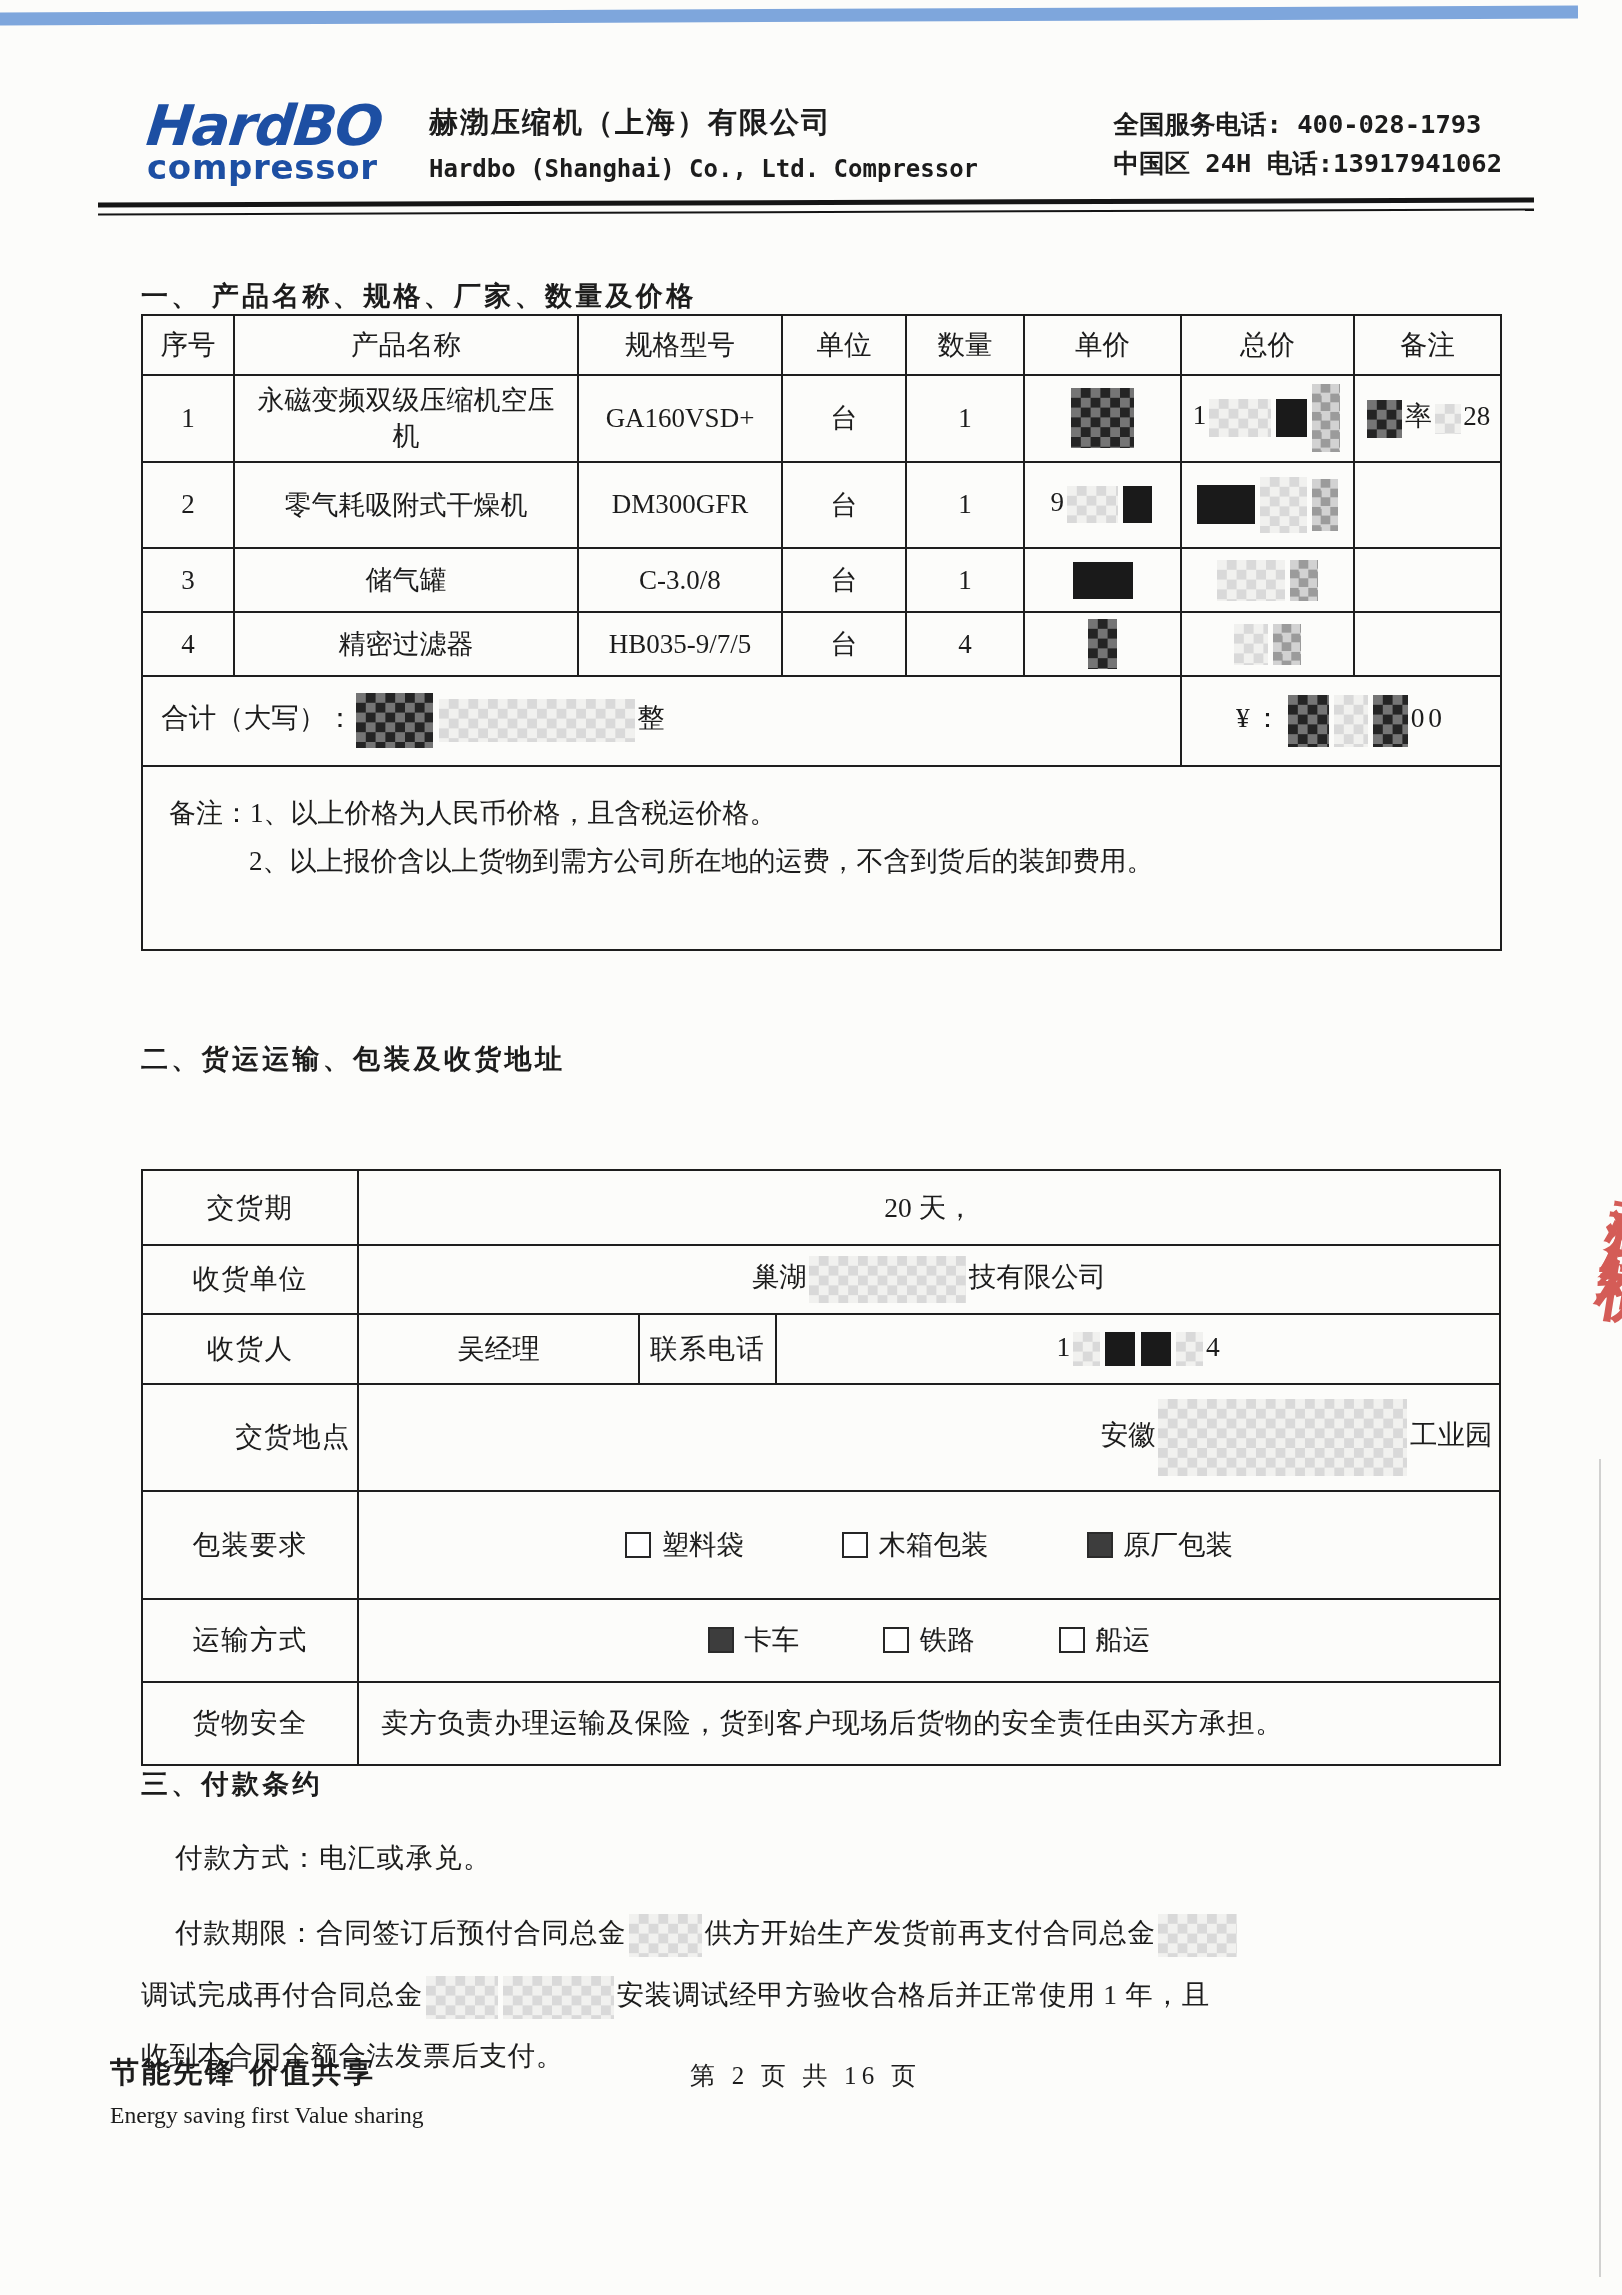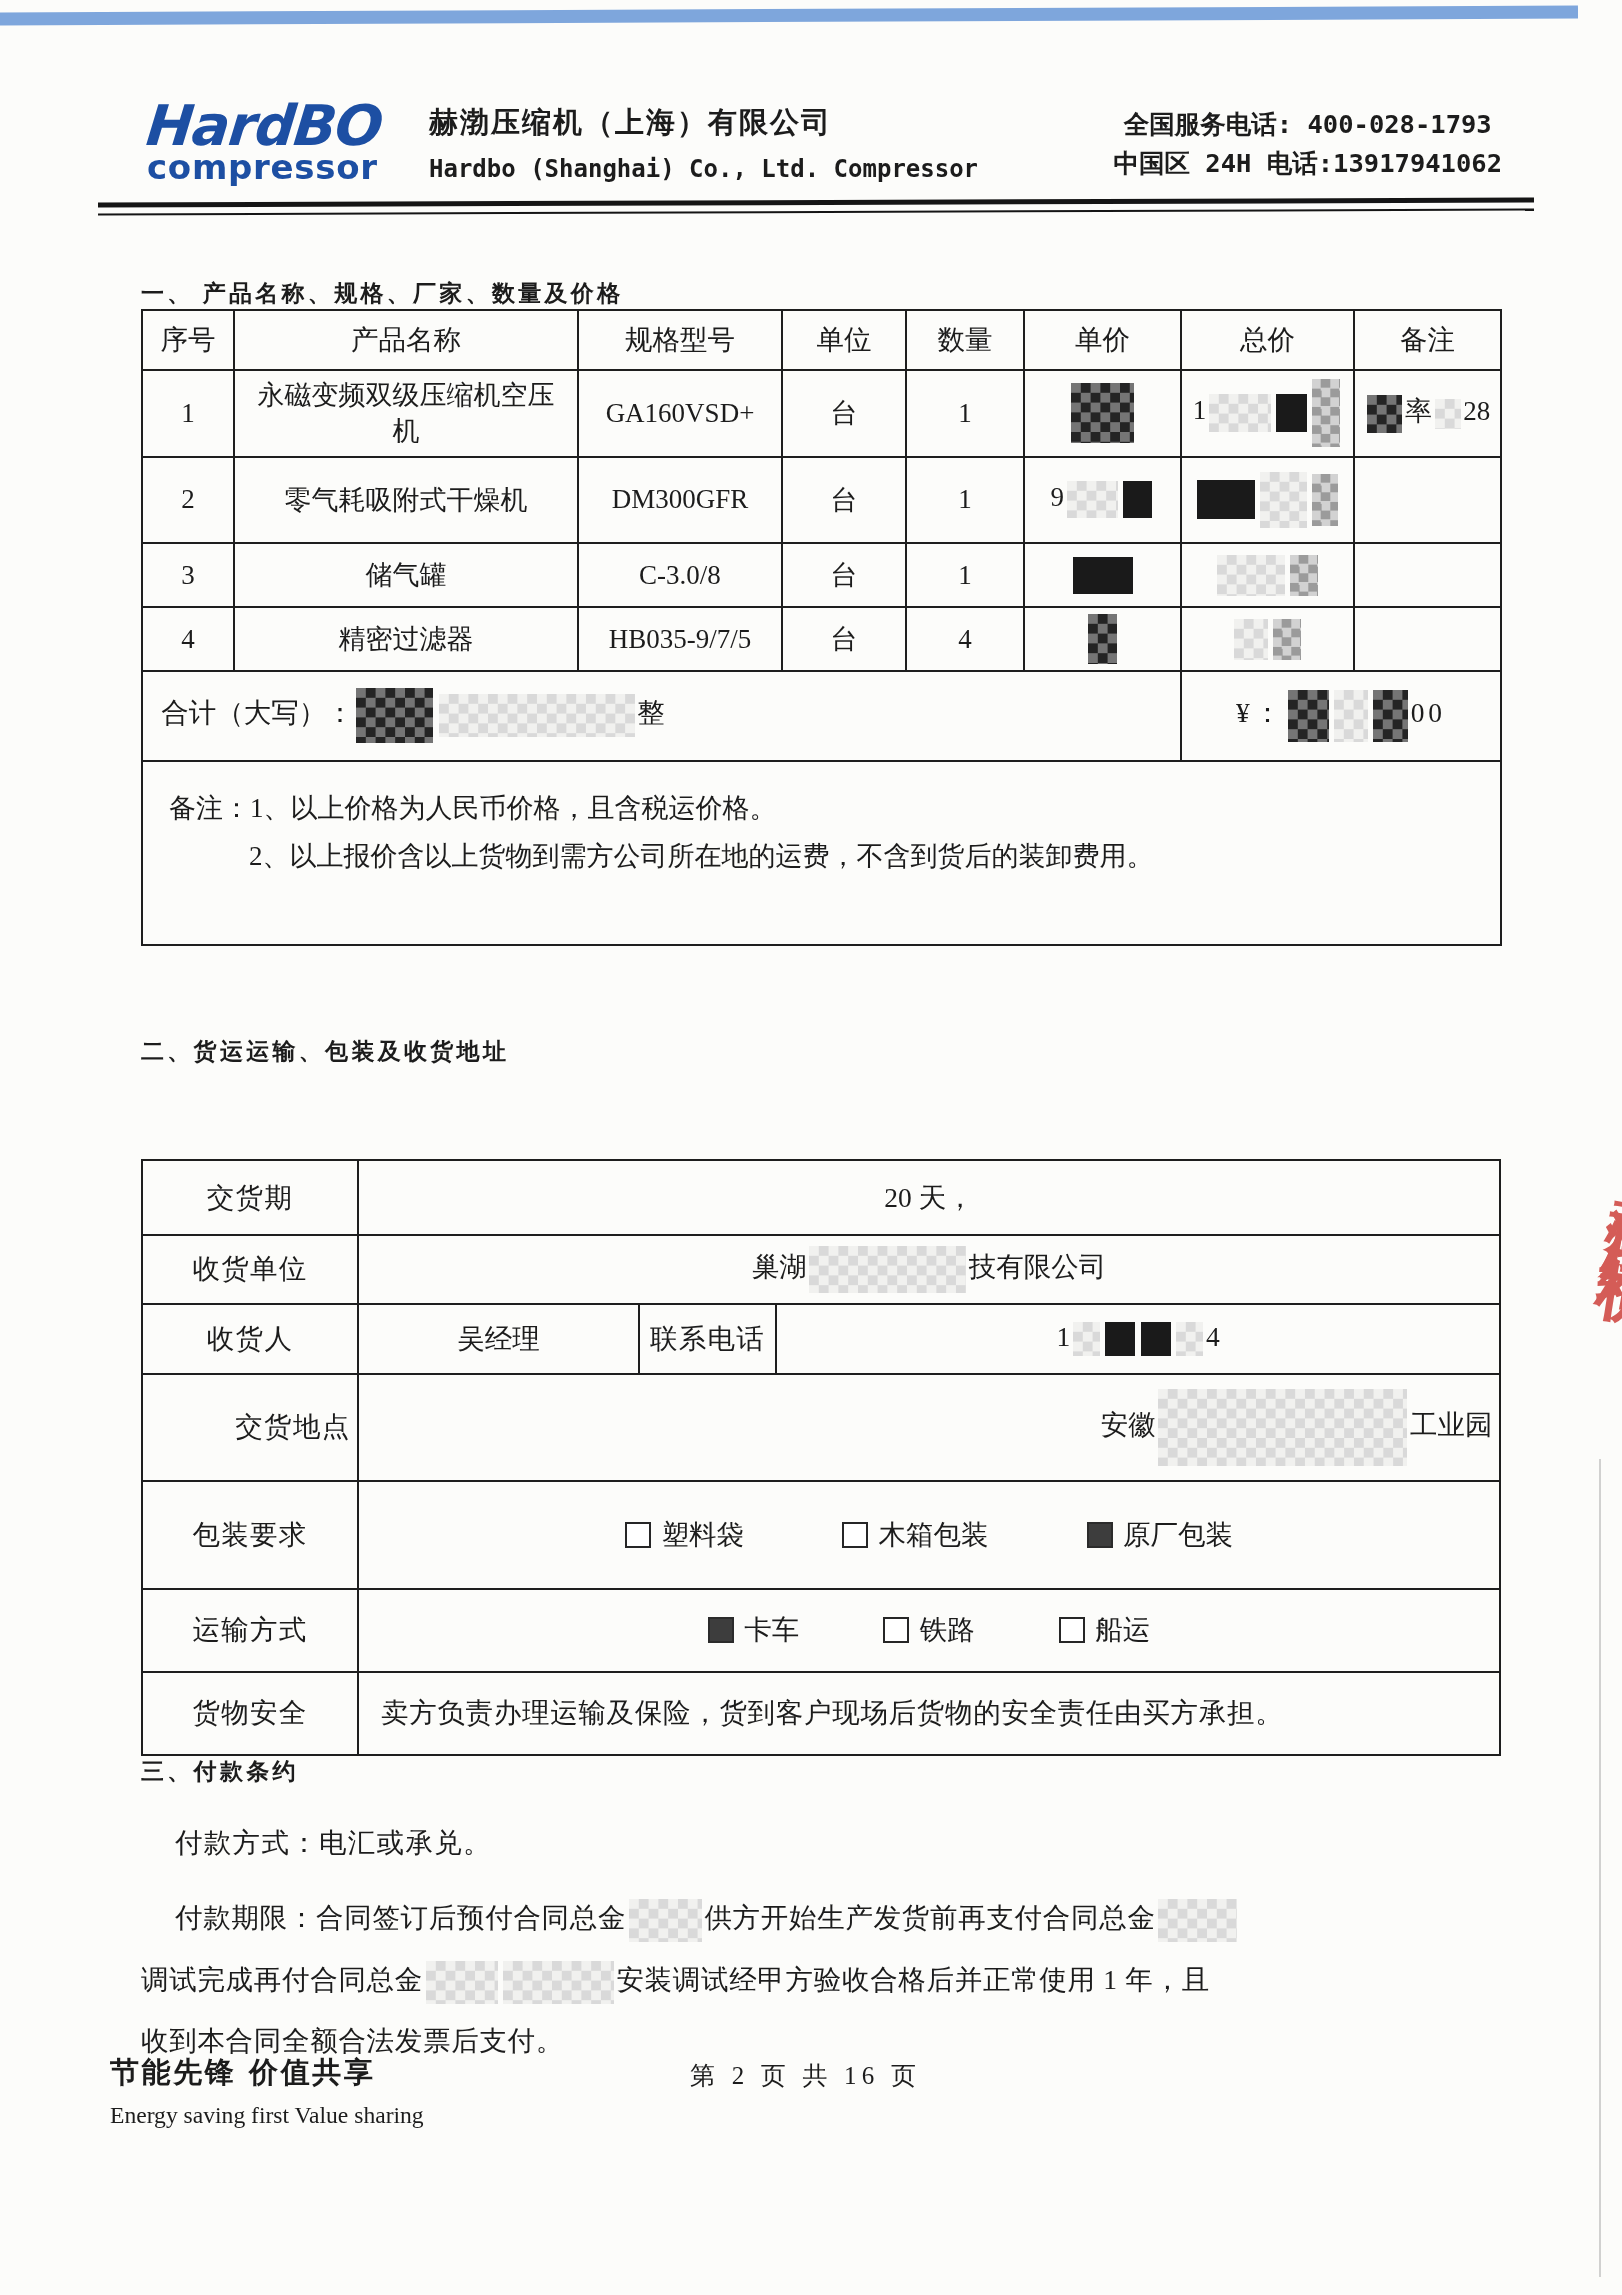--- a/index.html
+++ b/index.html
@@ -15,27 +15,27 @@
   
   .header{position:absolute;top:98px;left:147px;right:121px;display:flex;align-items:flex-start;}
   .logo{width:262px;line-height:1;}
   .logo1{font-size:56px;font-weight:900;font-style:italic;letter-spacing:-1.3px;
          font-family:"DejaVu Sans",sans-serif;transform:skewX(-6deg);}
   .logo2{font-size:34px;font-weight:700;letter-spacing:0.7px;margin-top:-3.9px;
          font-family:"DejaVu Sans",sans-serif;}
   .hmid{margin-left:20px;margin-top:5.2px;}
   .hmid .cn{font-size:29px;font-weight:700;letter-spacing:2px;}
   .hmid .en{font-size:24px;font-weight:700;margin-top:11.8px;font-family:"DejaVu Sans Mono",monospace;}
-  .hright{margin-left:auto;margin-top:6.5px;text-align:center;}
+  .hright{margin-left:auto;margin-top:6.5px;text-align:left;}
   .hright div{font-size:25.5px;font-weight:700;font-family:"DejaVu Sans Mono",monospace;line-height:1.55;}
   .rule{position:absolute;top:200px;left:98px;width:1436px;height:5.9px;
         border-top:5.2px solid #151515;border-bottom:2.6px solid #151515;transform:rotate(-0.2deg);}
   
   .content{position:absolute;top:278px;left:141px;width:1358px;}
-  h2.sec{font-size:23px;font-weight:700;letter-spacing:3.3px;margin:0;}
+  h2.sec{font-size:27px;font-weight:700;letter-spacing:3.3px;margin:0;}
   
   table{border-collapse:collapse;width:1358px;table-layout:fixed;font-size:27px;}
   td,th{border:2px solid #1e1e1e;text-align:center;vertical-align:middle;font-weight:400;
         padding:3.9px 6.5px;overflow:hidden;}
   .t1{}
   .t1 .hr th{height:50px;font-size:27.5px;}
   .t1 .r1 td{height:77px;}
   .t1 .r2 td{height:77px;}
   .t1 .r3 td{height:54px;}
   .t1 .r4 td{height:54px;}

